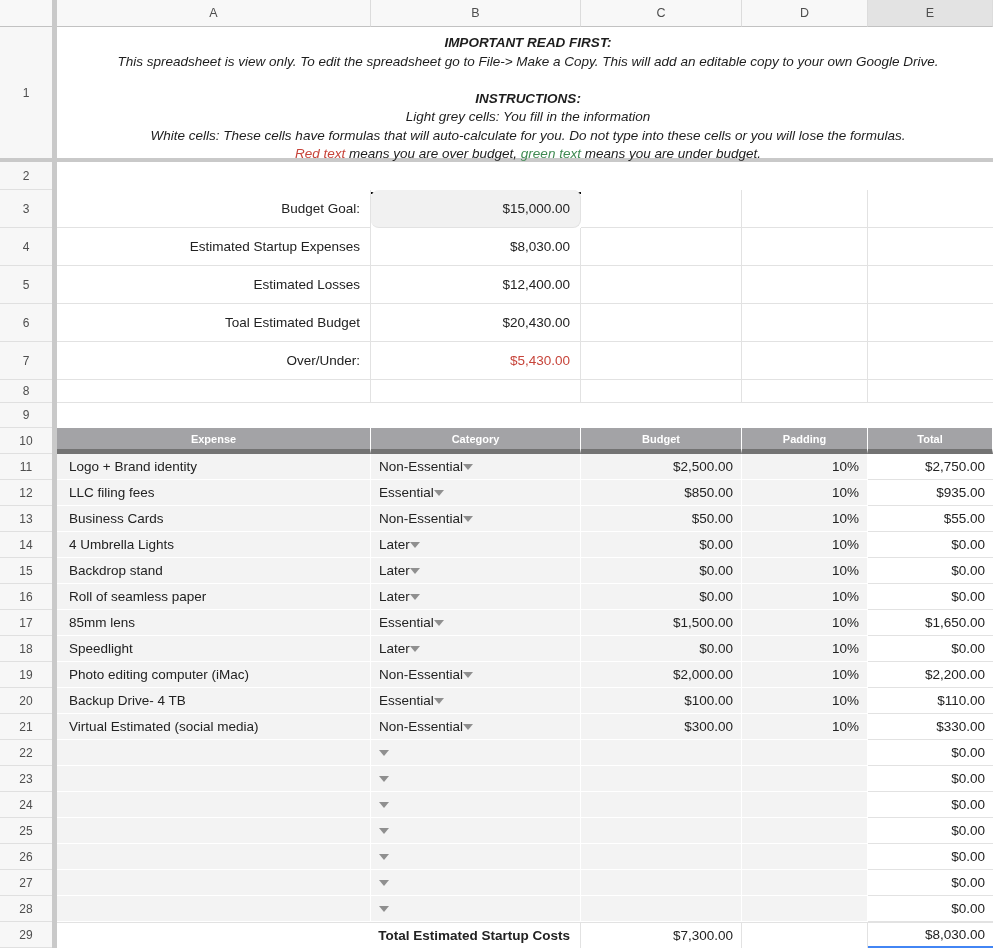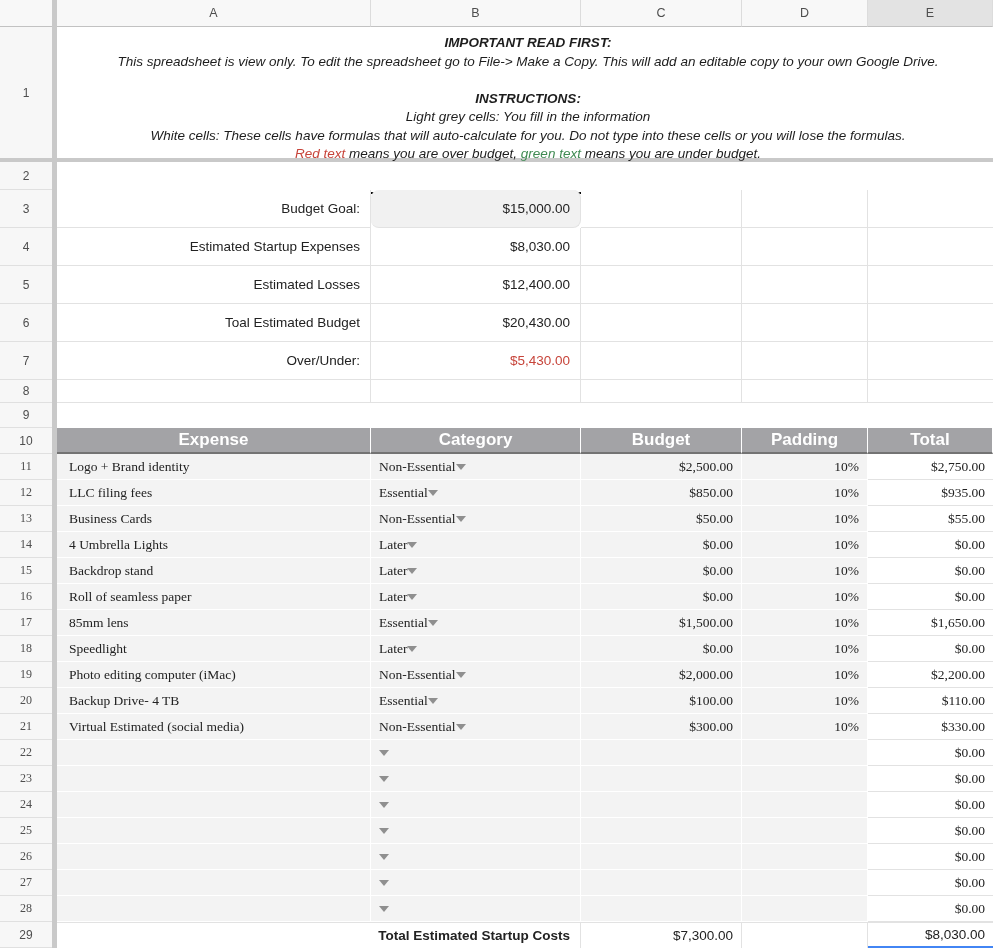--- a/index.html
+++ b/index.html
@@ -94,26 +94,26 @@
   .srow .value { justify-content: flex-end; padding-right: 10px; }
   .srow .value.input-grey { background: var(--input_cell_grey, #f1f1f1); border-radius: 8px; }
   .srow .value.red-text { color: var(--over_budget_red, #c7443a); }
 
   .empty-row8 { height: 23px; }
 
   
   .thead-row { height: 26px; }
   .th {
     background: var(--column_header_grey, #a3a3a6);
-    border-right: 1px solid #fff; border-bottom: 2px solid #737373;
-    color: #fff; font-weight: bold; font-size: 17px;
+    border-right: 1px solid #fff; border-bottom: 5px solid #737373;
+    color: #fff; font-weight: bold; font-size: 11px;
     display: flex; align-items: center; justify-content: center;
     overflow: hidden;
   }
-  .erow { height: 26px; font-family: Liberation Serif, serif; }
+  .erow { height: 26px; }
   .catcell { justify-content: flex-start; padding-left: 8px; padding-right: 14px; }
   .dd {
     width: 0; height: 0; flex: 0 0 auto;
     border-left: 5px solid transparent;
     border-right: 5px solid transparent;
     border-top: 6px solid #8f8f8f;
   }
   .totals-row { height: 26px; }
   .totals-row .cell { border-top: 1px solid var(--gridline, #e2e2e2); border-bottom: none; }
   .totals-row .tlabel { font-weight: bold; justify-content: flex-end; padding-right: 10px; text-align: center; }

